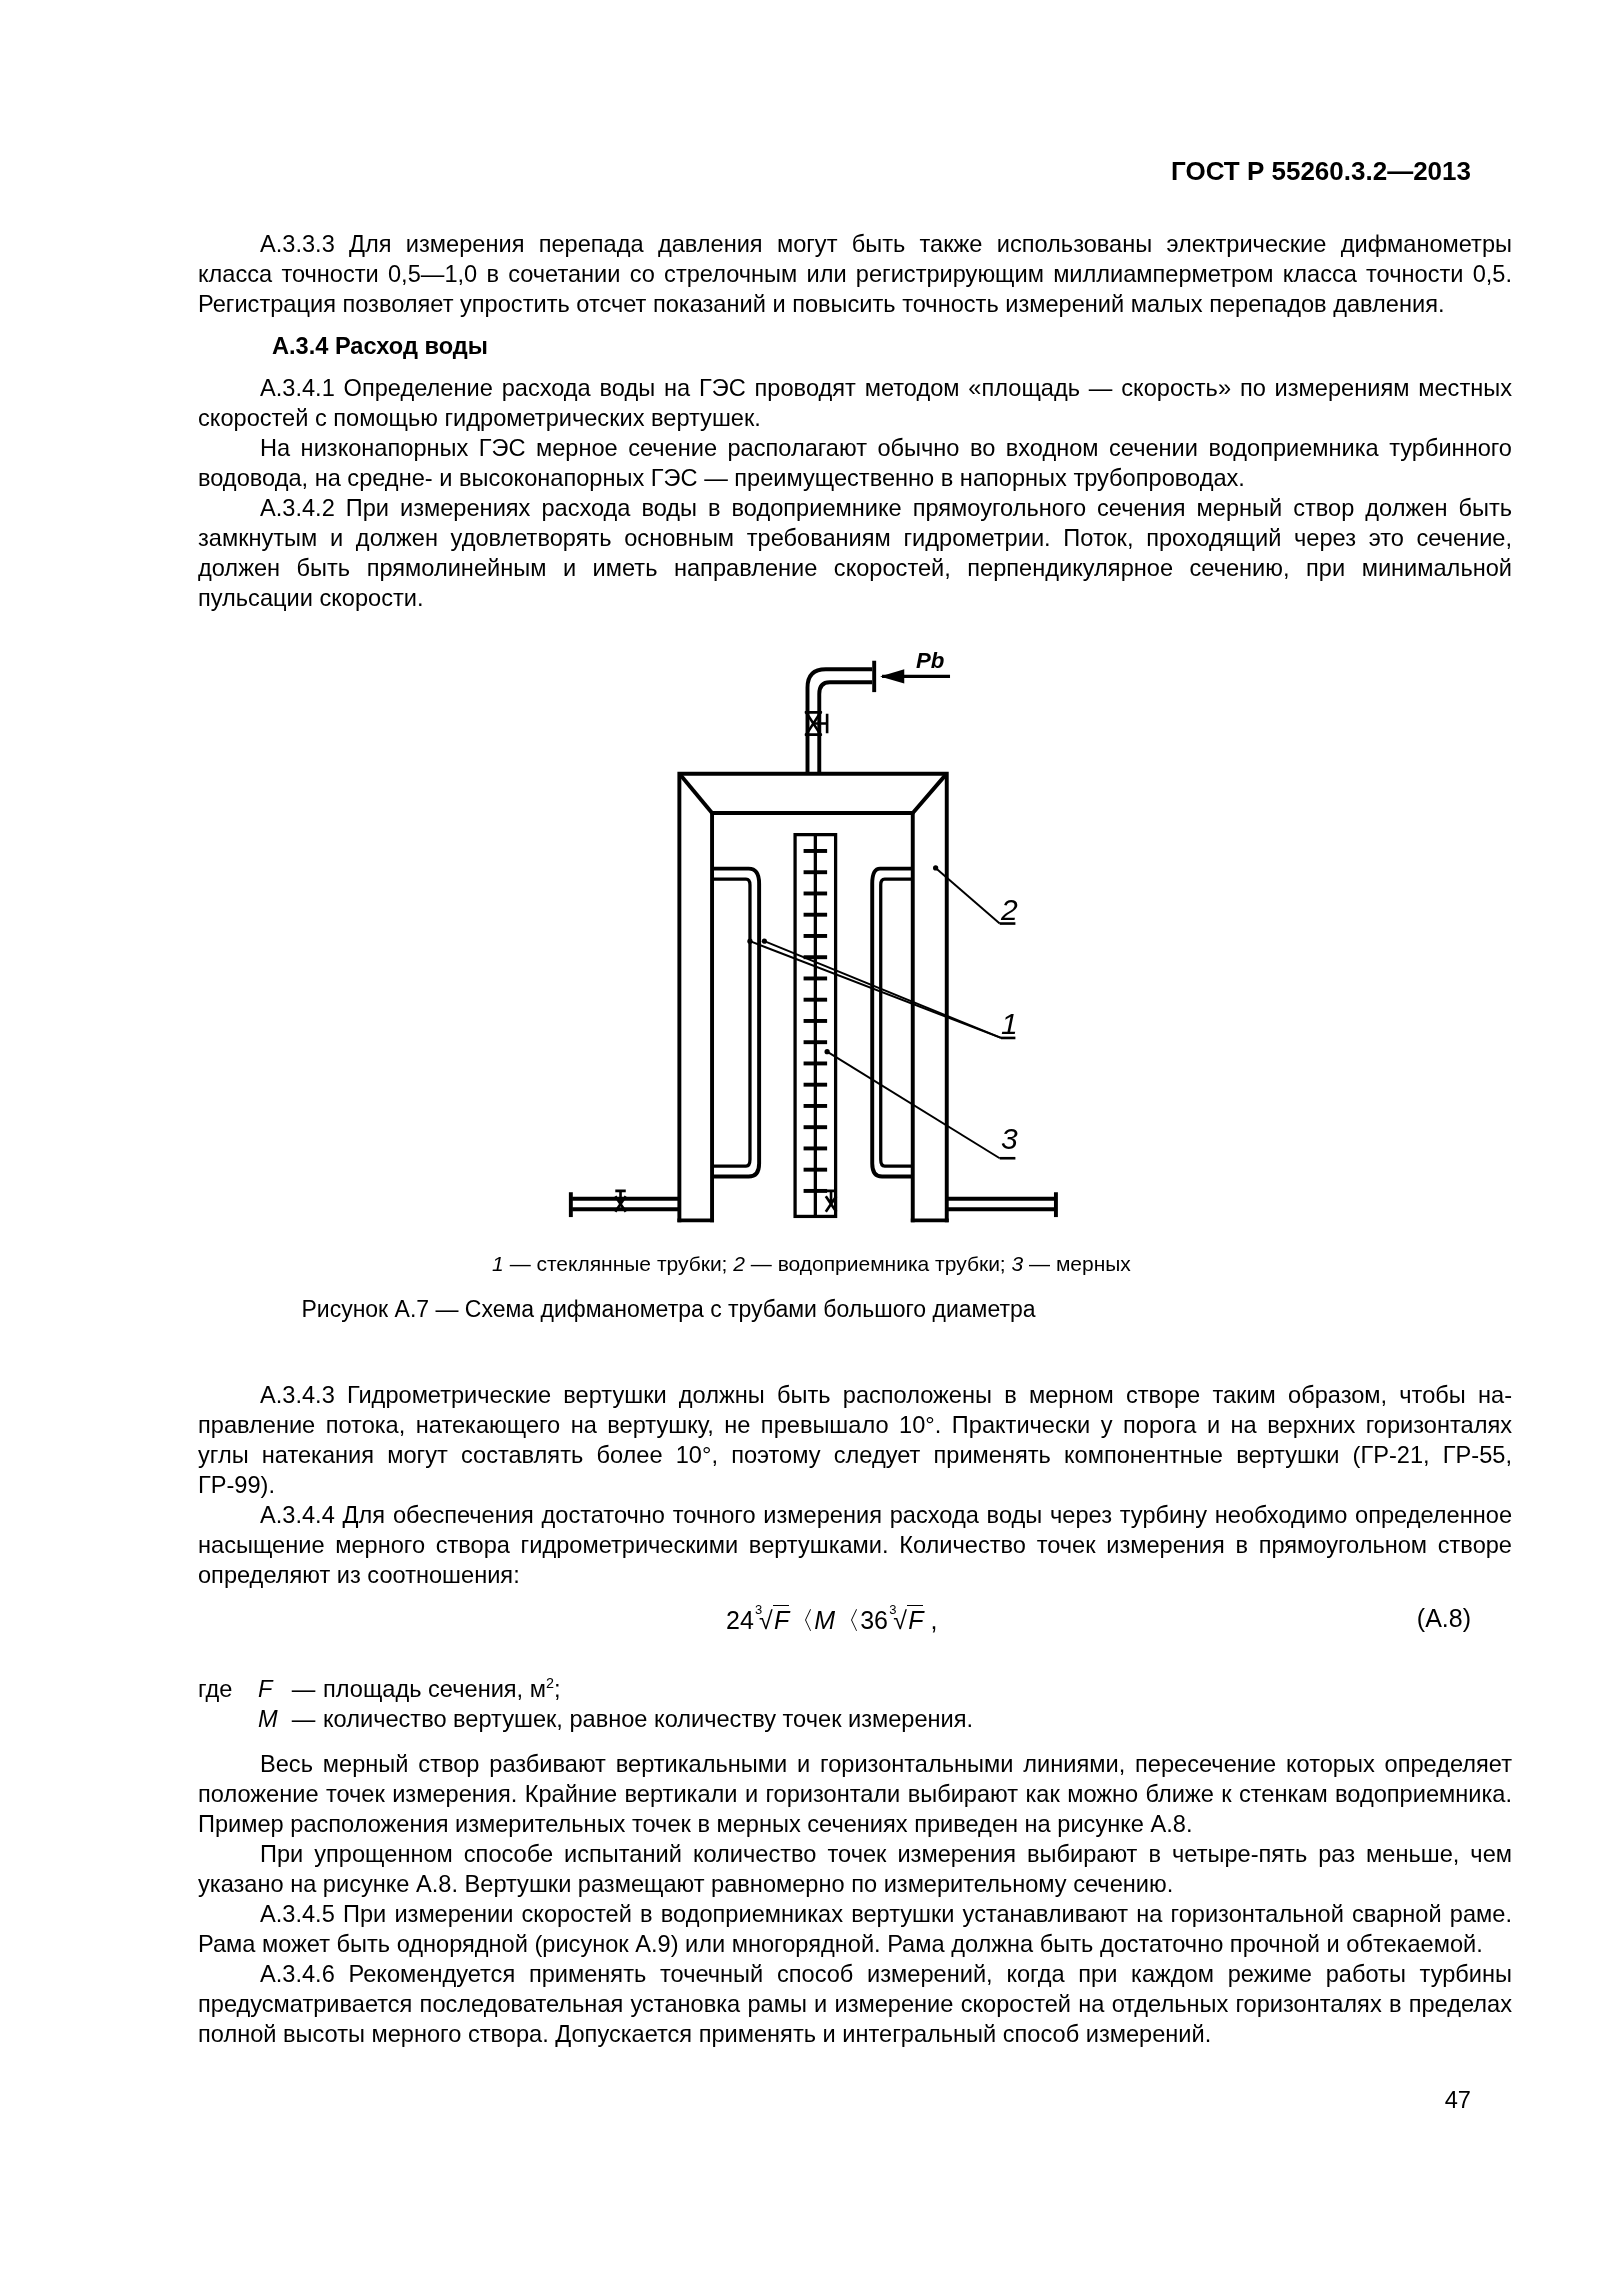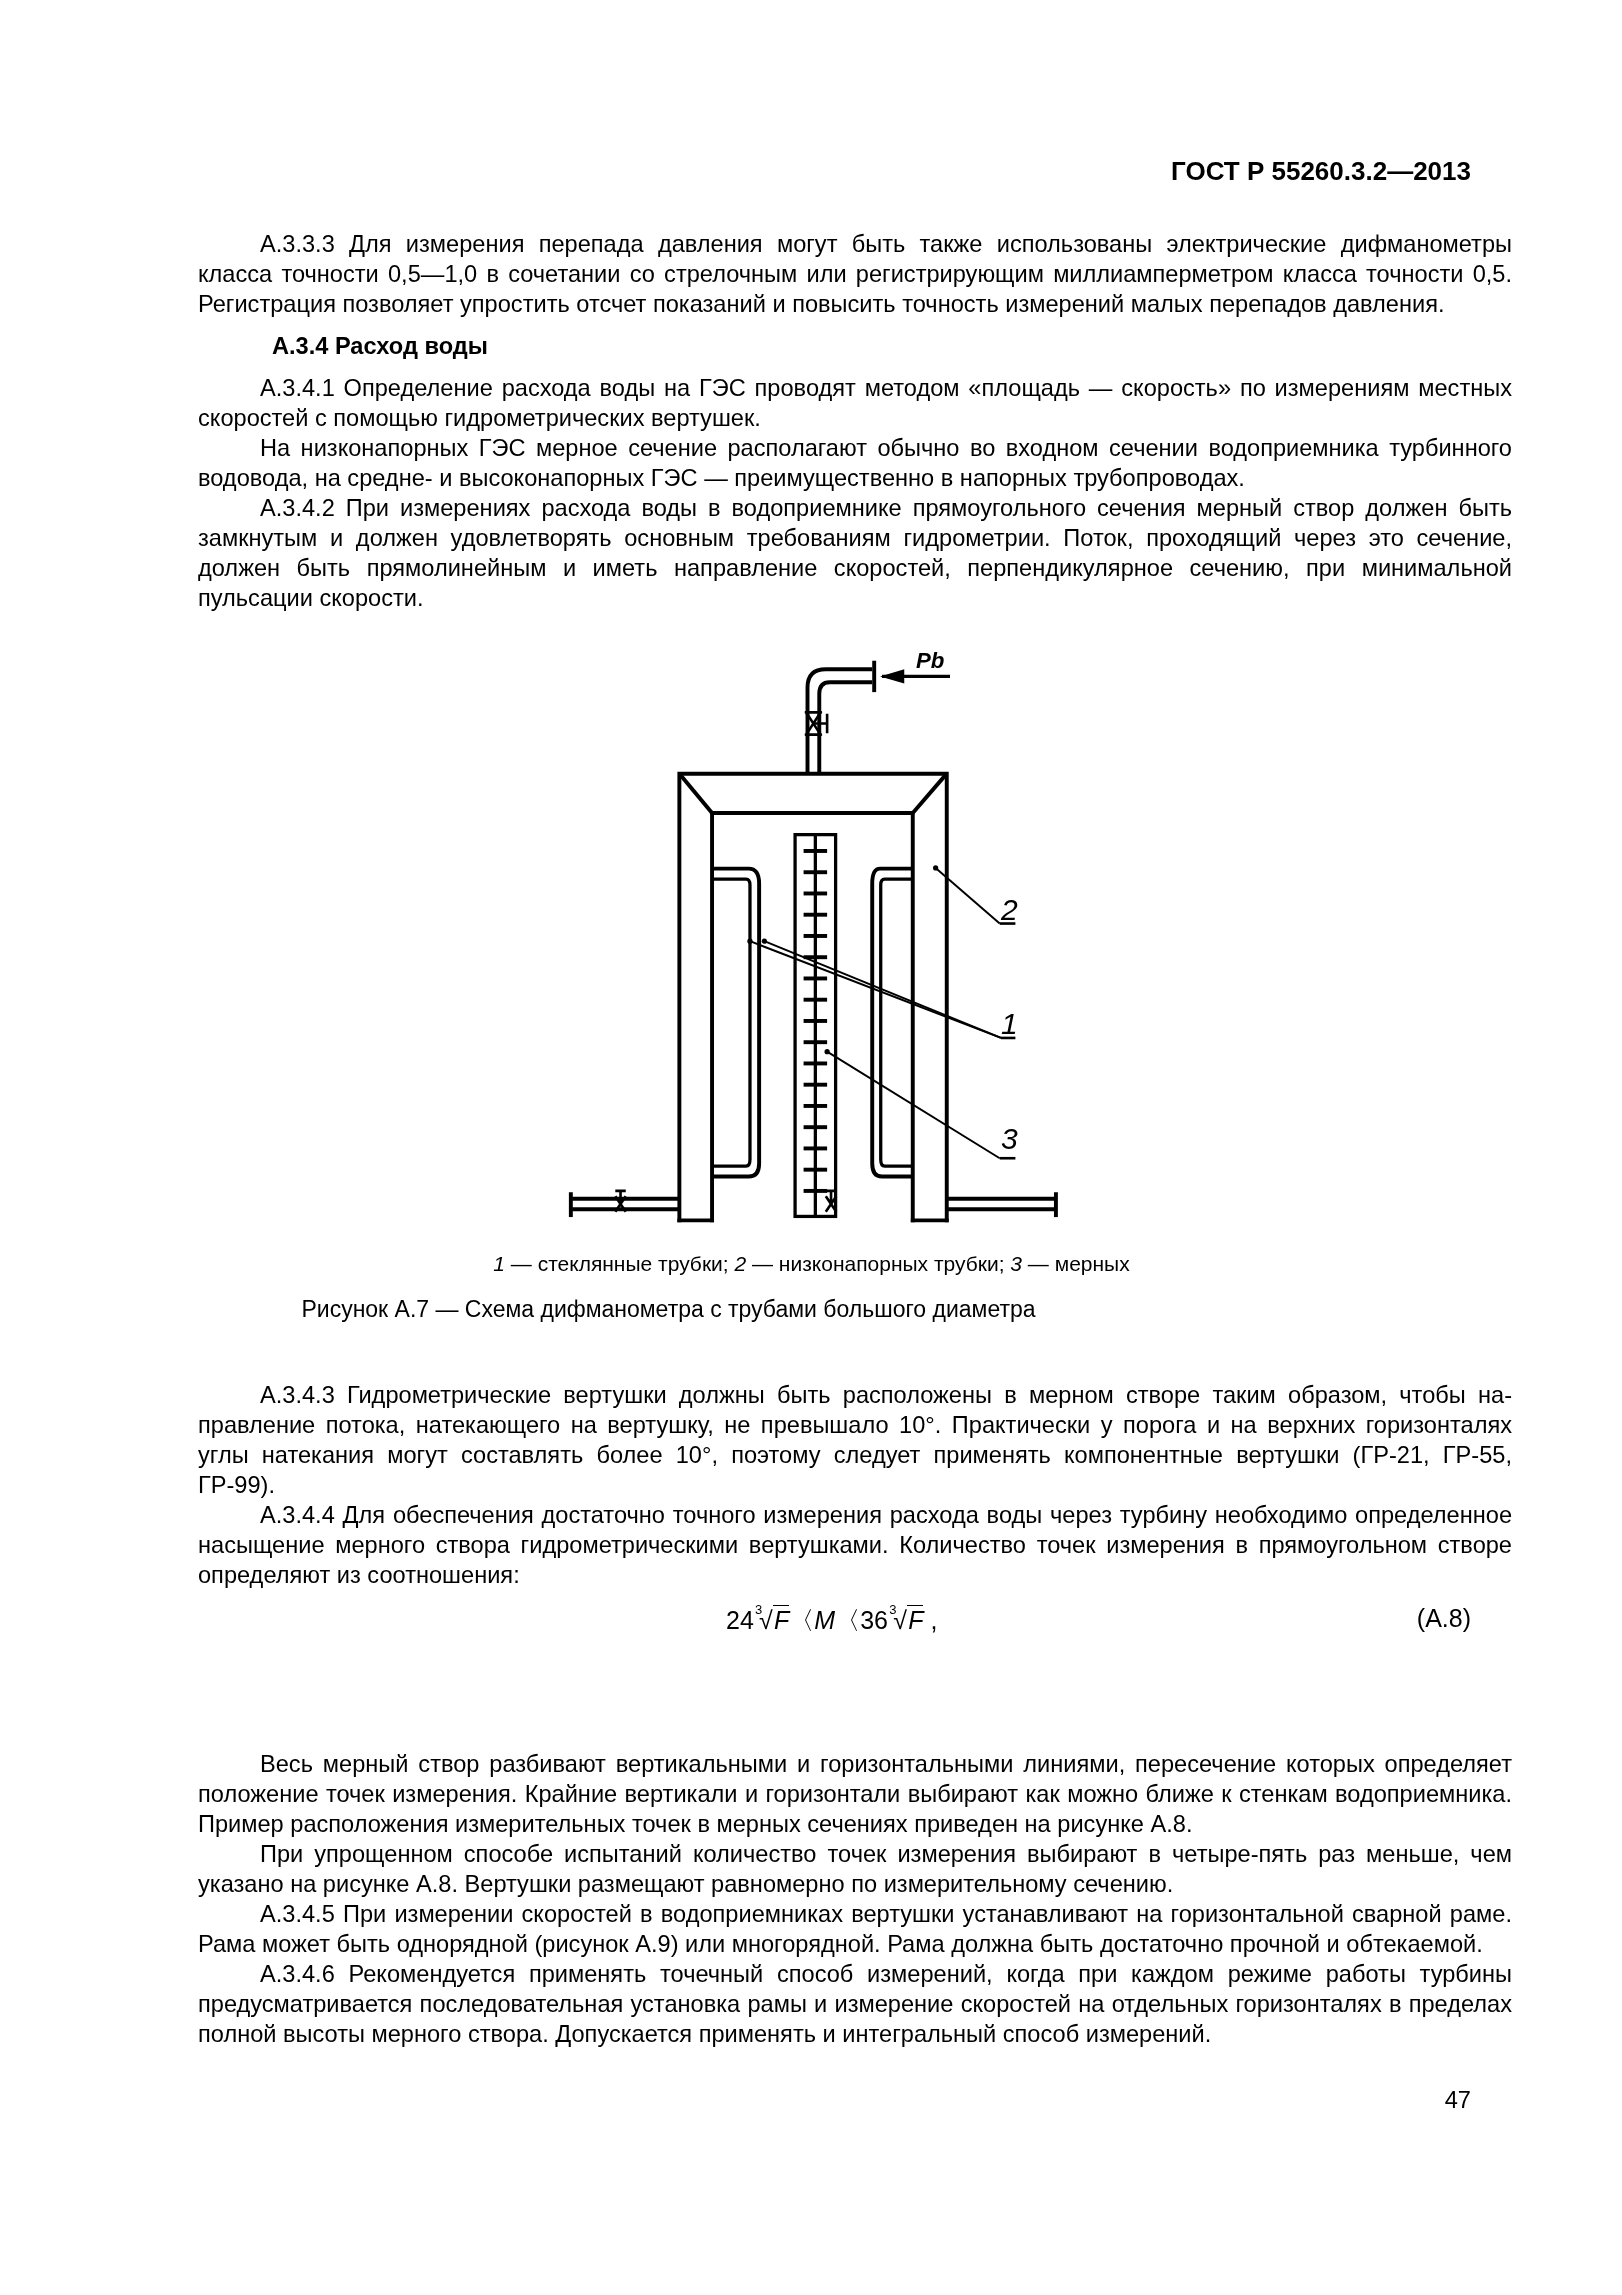--- a/index.html
+++ b/index.html
@@ -159,34 +159,42 @@
       <text x="1530" y="1396" font-family="Liberation Sans, sans-serif" font-size="46" font-style="italic">2</text>
       <text x="1530" y="1570" font-family="Liberation Sans, sans-serif" font-size="46" font-style="italic">1</text>
       <text x="1530" y="1746" font-family="Liberation Sans, sans-serif" font-size="46" font-style="italic">3</text>
     <line x1="1264" y1="1597" x2="1528" y2="1760" stroke="#000" stroke-width="3"></line>
         <line x1="1528" y1="1760" x2="1552" y2="1760" stroke="#000" stroke-width="4"></line>
         <circle cx="1264" cy="1597" r="4"></circle>
       </svg>
   </div>
 
   <div class="legend" style="top:1245px;">
-    <i>1</i><span> — стеклянные трубки; </span><i>2</i><span> — низконапорных трубки; </span><i>3</i><span> — мерных</span>
+    <i>1</i><span> — стеклянные трубки; </span><i>2</i><span> — водоприемника трубки; </span><i>3</i><span> — мерных</span>
   </div>
   <div class="caption" style="top:1289px;">Рисунок А.7 — Схема дифманометра с трубами большого диаметра</div>
 
   <div class="text-block" style="top:1373px;">
     <p class="para">А.3.4.3 Гидрометрические вертушки должны быть расположены в мерном створе таким образом, чтобы на­правление потока, натекающего на вертушку, не превышало 10°. Практически у порога и на верхних горизонталях углы натекания могут составлять более 10°, поэтому следует применять компонентные вертушки (ГР-21, ГР-55, ГР-99).</p>
     <p class="para">А.3.4.4 Для обеспечения достаточно точного измерения расхода воды через турбину необходимо определен­ное насыщение мерного створа гидрометрическими вертушками. Количество точек измерения в прямоугольном створе определяют из соотношения:</p>
   </div>
 
   <div class="formula">
     <span>24</span><span class="root"><span class="idx">3</span><span class="rad">√</span><span class="over">F</span></span><span>〈</span><i>M</i><span>〈</span><span>36</span><span class="root"><span class="idx">3</span><span class="rad">√</span><span class="over">F</span></span><span> ,</span>
   </div>
   <div class="formula-num">(А.8)</div>
 
+  <div class="where" style="top:1661px;">
+    <div>
+      <span style="display:inline-block;width:60px;">где</span><span class="sym">F</span><span class="dash">—</span><span>площадь сечения, м</span><sup>2</sup><span>;</span>
+    </div>
+    <div>
+      <span style="display:inline-block;width:60px;"></span><span class="sym">M</span><span class="dash">—</span><span>количество вертушек, равное количеству точек измерения.</span>
+    </div>
+  </div>
 
   <div class="text-block" style="top:1742px;">
     <p class="para">Весь мерный створ разбивают вертикальными и горизонтальными линиями, пересечение которых определя­ет положение точек измерения. Крайние вертикали и горизонтали выбирают как можно ближе к стенкам водопри­емника. Пример расположения измерительных точек в мерных сечениях приведен на рисунке А.8.</p>
     <p class="para">При упрощенном способе испытаний количество точек измерения выбирают в четыре-пять раз меньше, чем указано на рисунке А.8. Вертушки размещают равномерно по измерительному сечению.</p>
     <p class="para">А.3.4.5 При измерении скоростей в водоприемниках вертушки устанавливают на горизонтальной сварной раме. Рама может быть однорядной (рисунок А.9) или многорядной. Рама должна быть достаточно прочной и об­текаемой.</p>
     <p class="para">А.3.4.6 Рекомендуется применять точечный способ измерений, когда при каждом режиме работы турбины предусматривается последовательная установка рамы и измерение скоростей на отдельных горизонталях в преде­лах полной высоты мерного створа. Допускается применять и интегральный способ измерений.</p>
   </div>
 
   <div class="page-num">47</div>
 </div>

